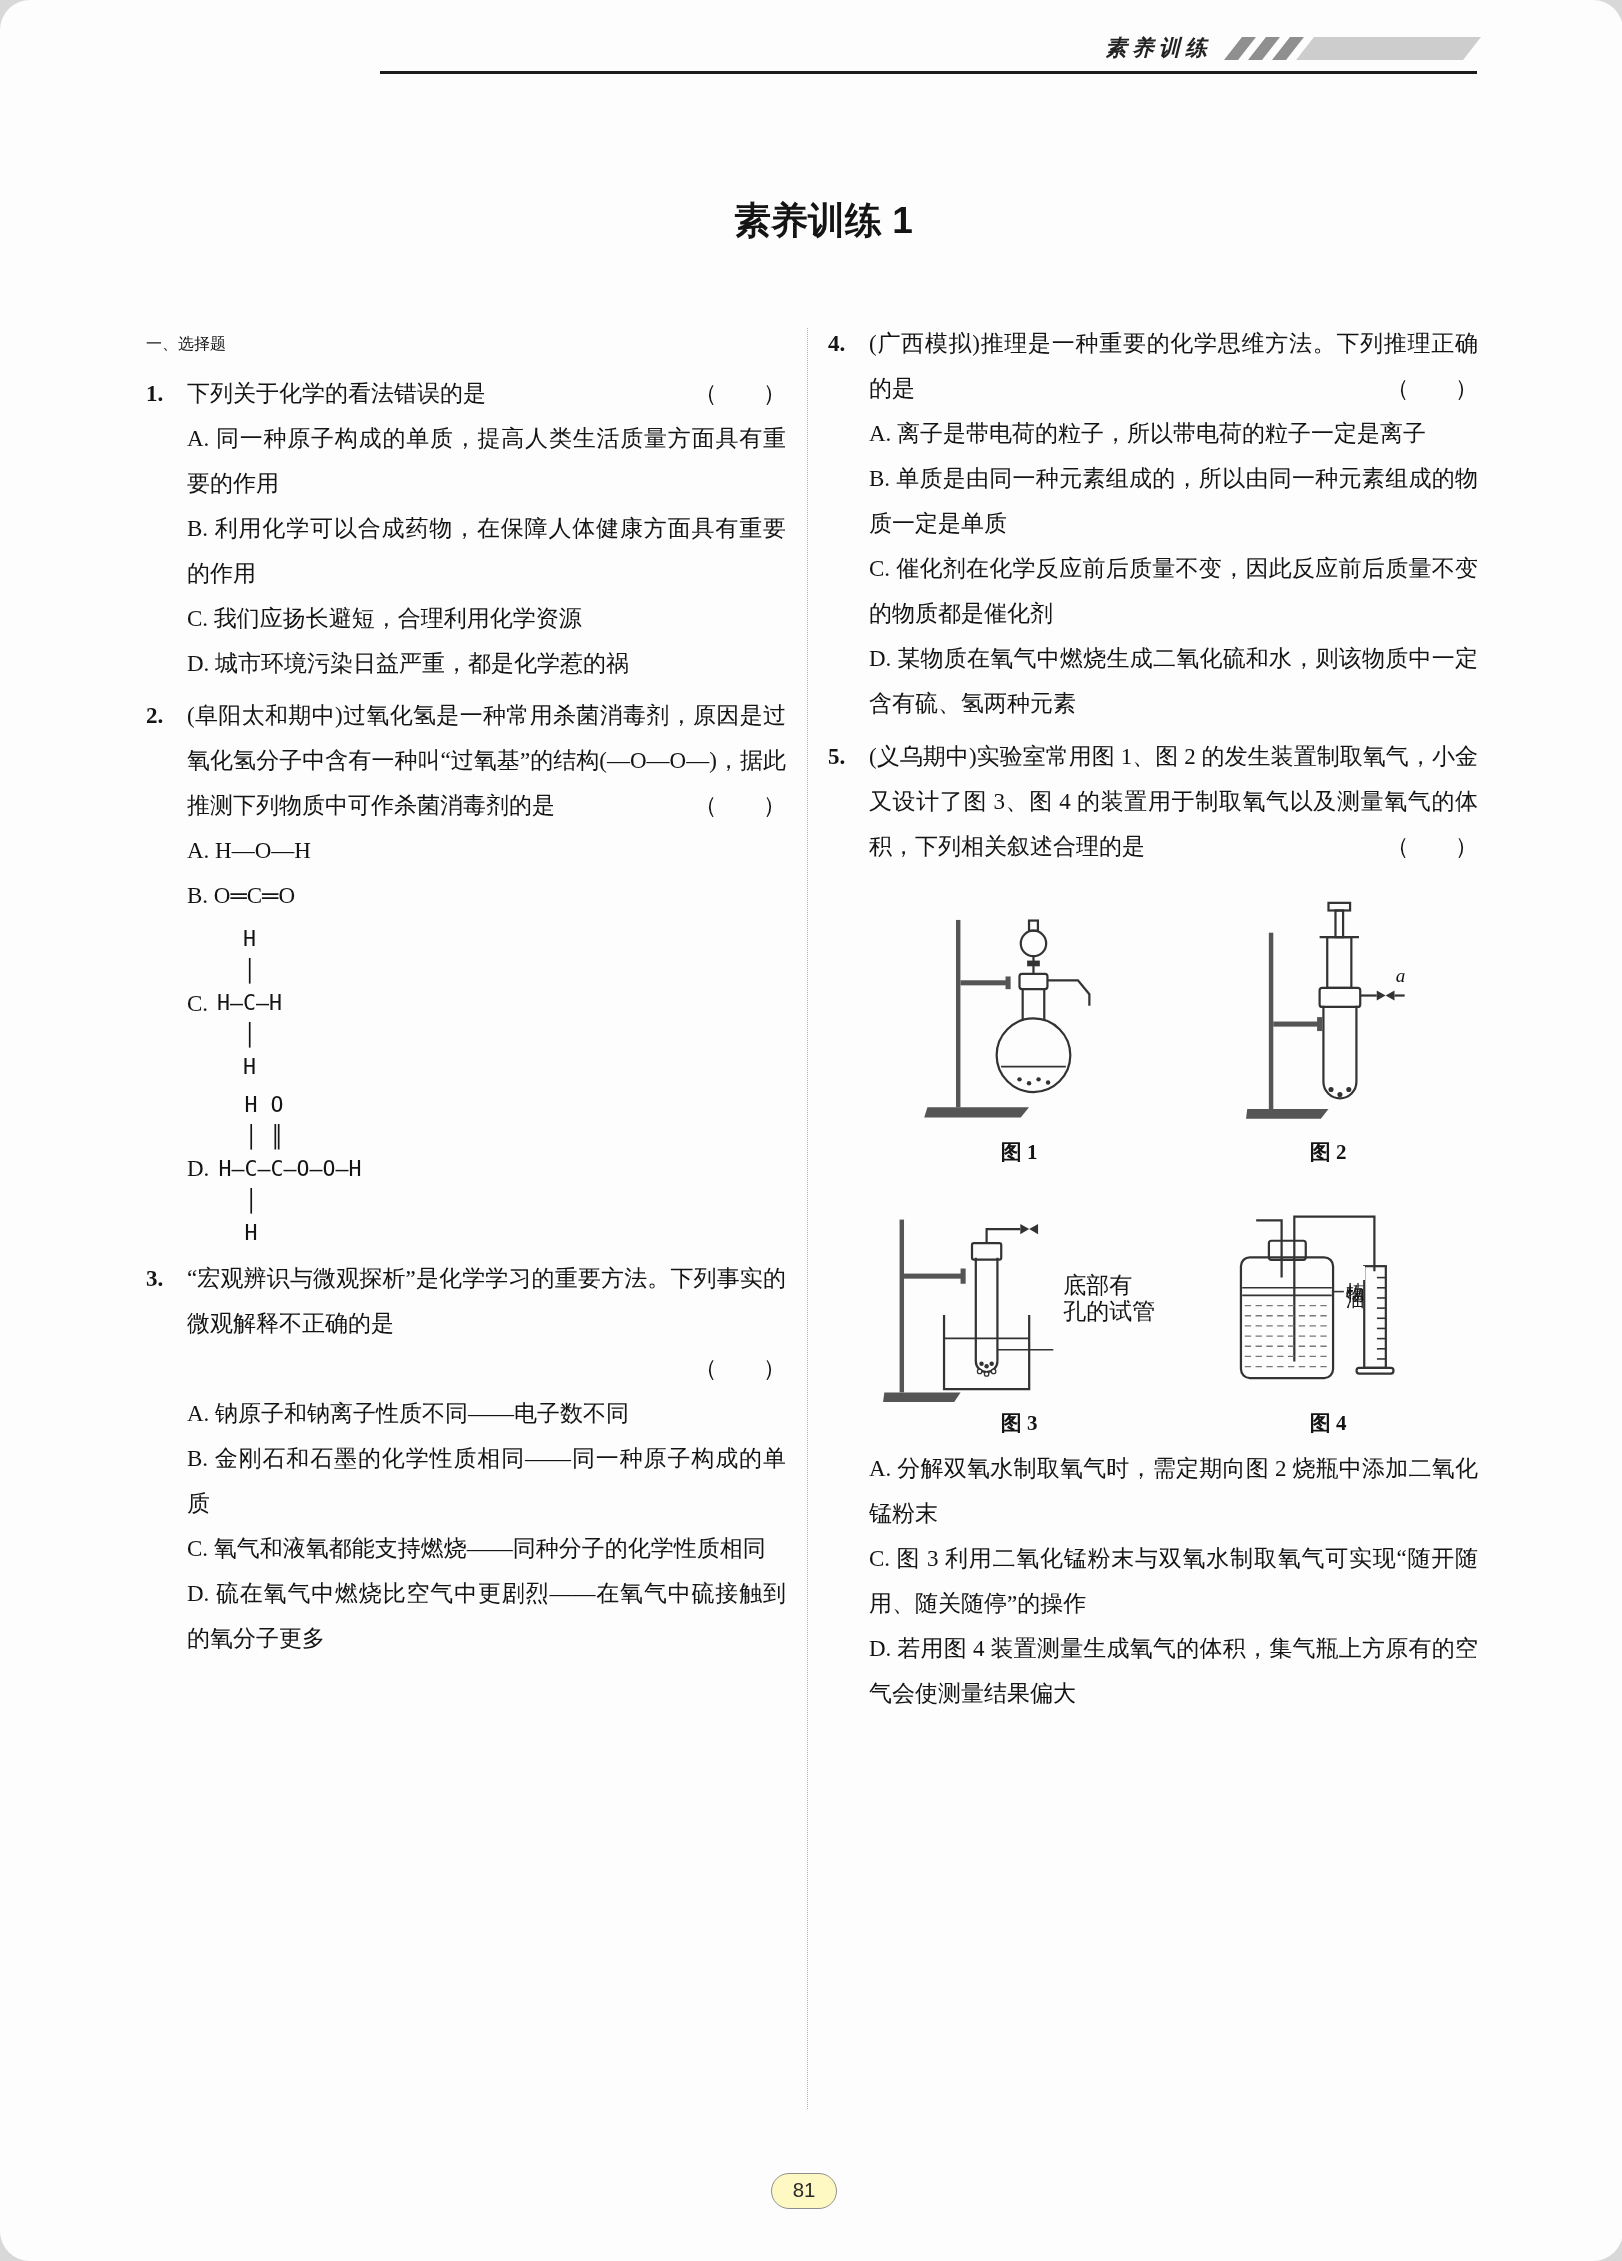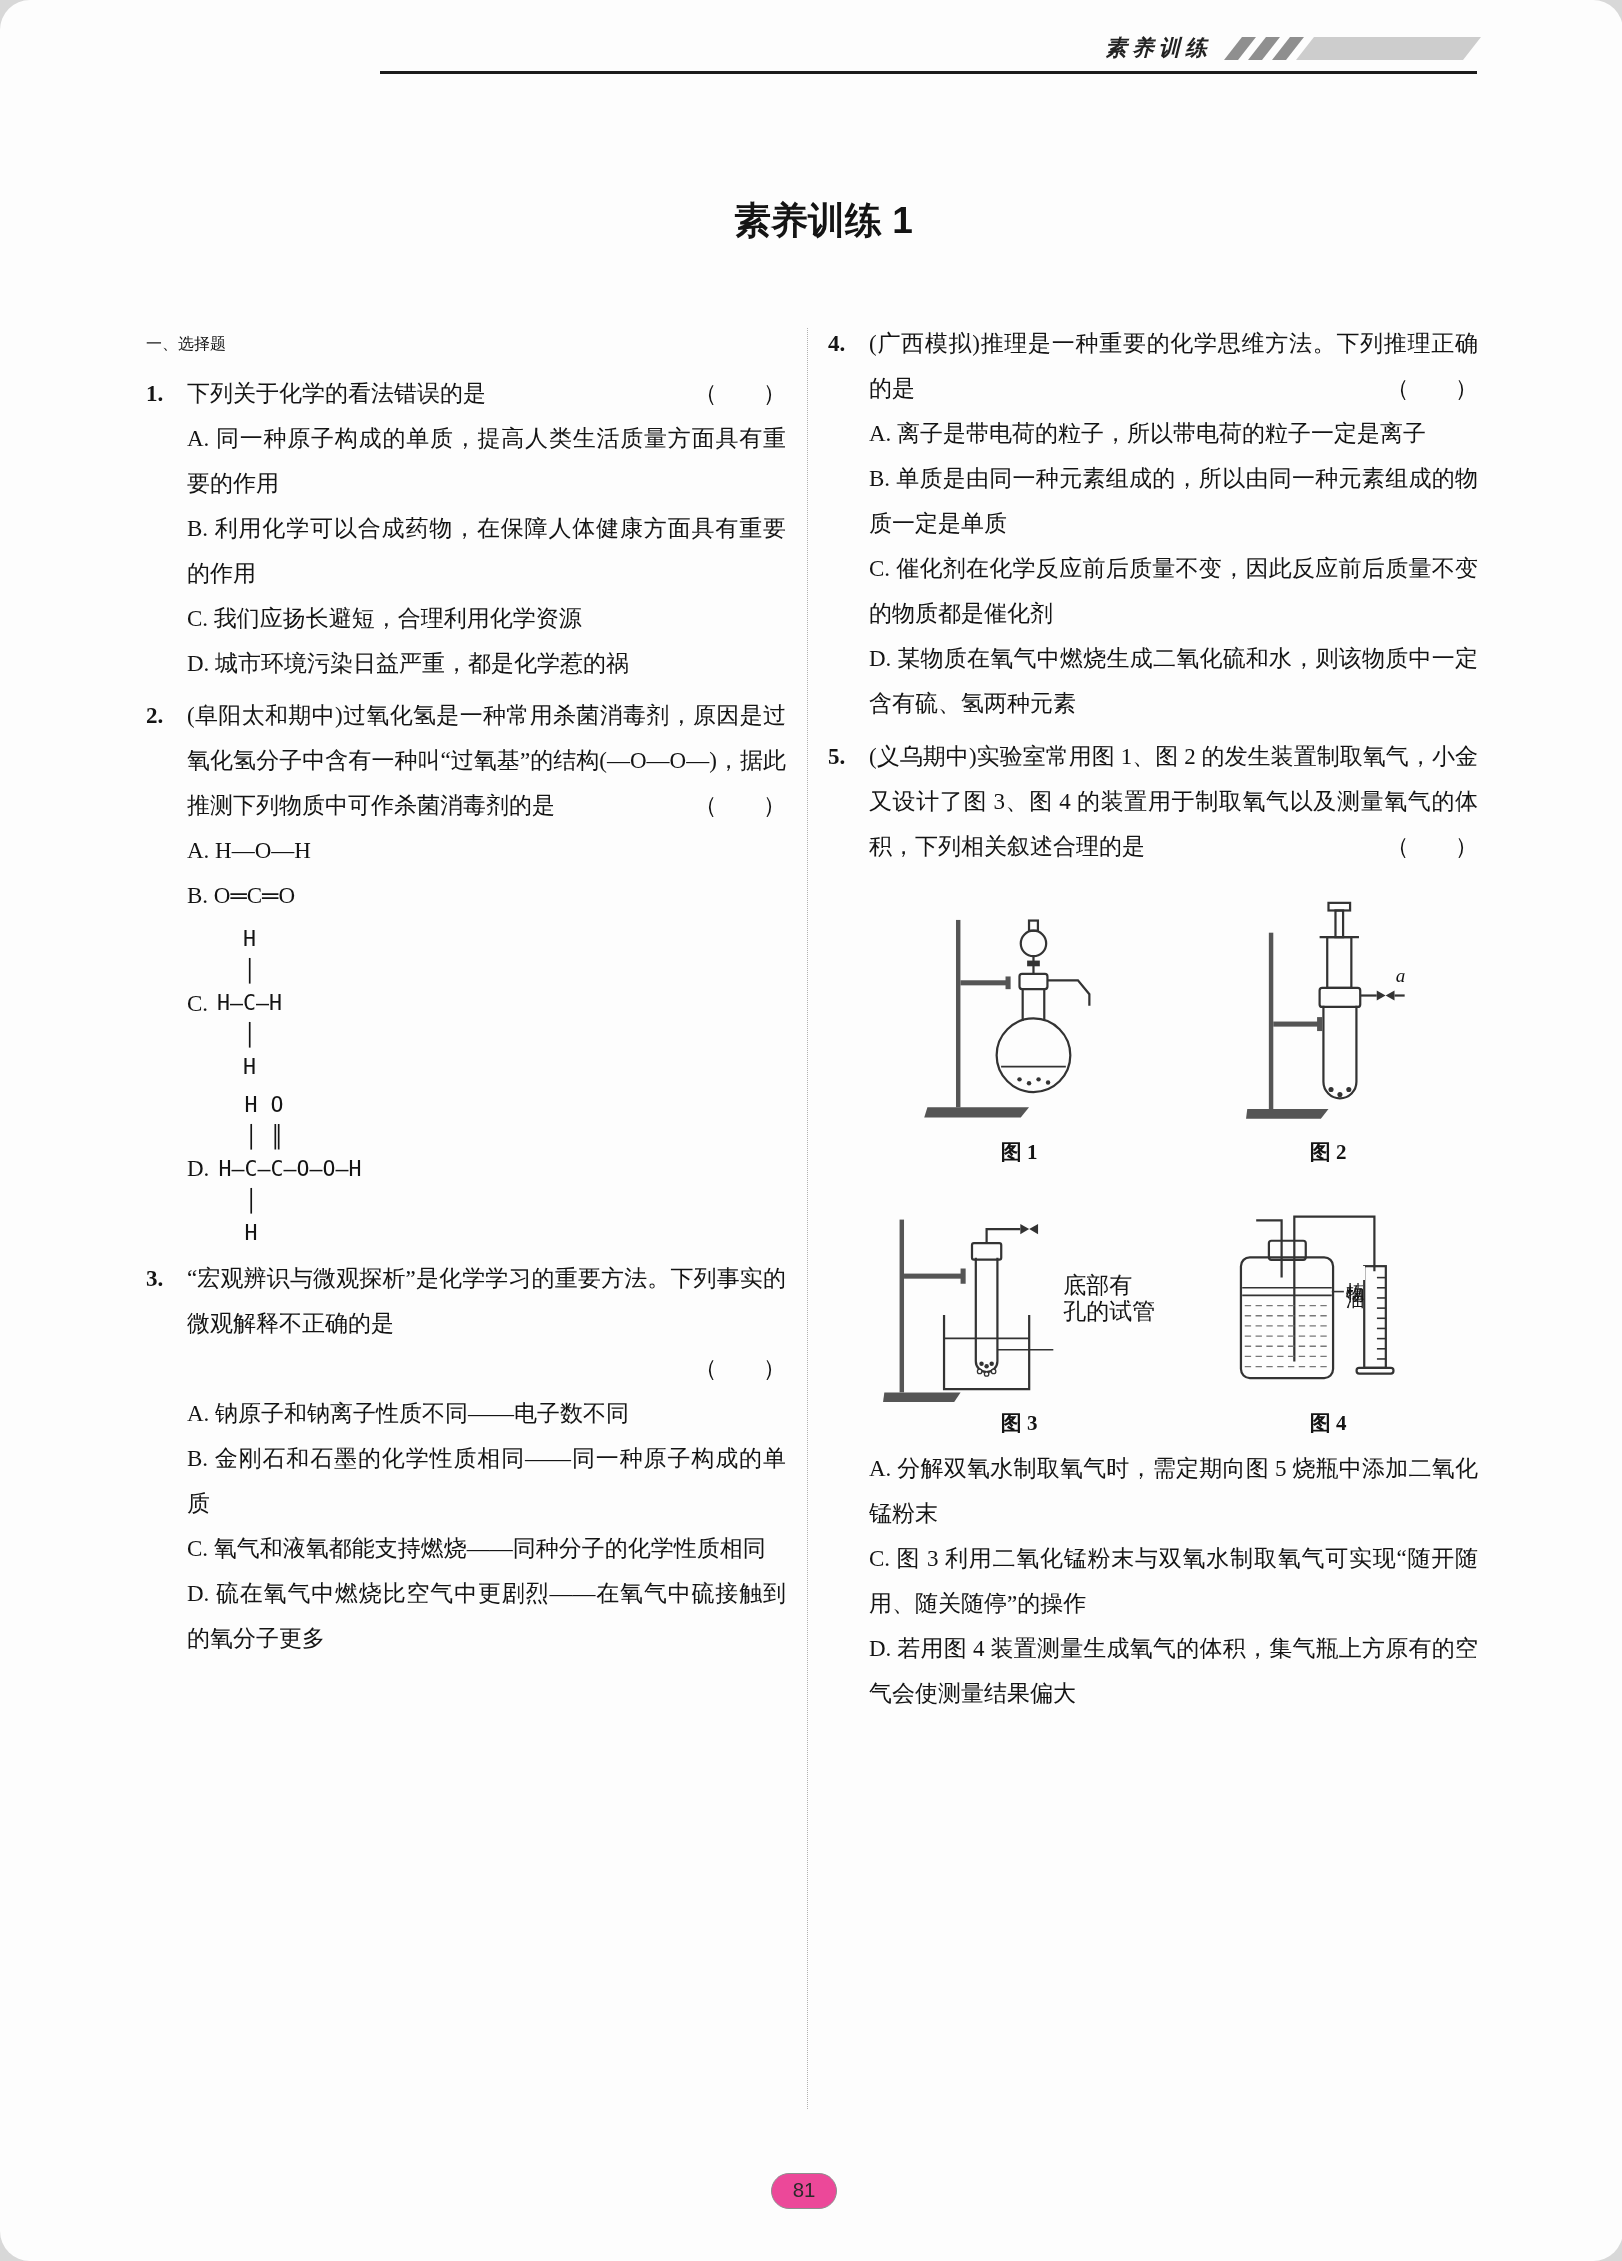--- a/index.html
+++ b/index.html
@@ -75,21 +75,21 @@
   }
   .svgtxt { font-size:30px; font-style:italic; font-family:"Liberation Serif",serif; fill:#111; }
   svg .ln { stroke:#333; stroke-width:3.5; fill:none; }
   svg .thin { stroke:#333; stroke-width:2.5; fill:none; }
   svg .solid { fill:#555; stroke:none; }
   svg .dot { fill:#333; stroke:none; }
 
   
   .page-badge {
     position:absolute; left:771px; top:2173px; width:66px; height:36px;
-    border:1.9px solid #8e8e8e; border-radius:19px; background:#ec4899;
+    border:1.9px solid #8e8e8e; border-radius:19px; background:#fef9c3;
     text-align:center; line-height:33px; font-size:20.4px; color:#2a2a2a;
     font-family:"Liberation Sans","DejaVu Sans",sans-serif;
   }
 </style>
 </head>
 <body>
 
 <div class="page">
 
   <div class="header-tab">素养训练</div>
@@ -273,21 +273,21 @@
               <line class="thin" x1="242" y1="258" x2="256" y2="258"></line>
               <line class="thin" x1="171" y1="152" x2="190" y2="152"></line>
             </svg>
             <div class="fig4-oil-label">植物油</div>
           </div>
           <div class="figcap">图 4</div>
         </div>
 
       </div>
 
-      <p class="opt">A. 分解双氧水制取氧气时，需定期向图 5 烧瓶中添加二氧化锰粉末</p>
+      <p class="opt">A. 分解双氧水制取氧气时，需定期向图 2 烧瓶中添加二氧化锰粉末</p>
       <p class="opt">C. 图 3 利用二氧化锰粉末与双氧水制取氧气可实现“随开随用、随关随停”的操作</p>
       <p class="opt">D. 若用图 4 装置测量生成氧气的体积，集气瓶上方原有的空气会使测量结果偏大</p>
     </div>
 
   </div>
 
   <div class="page-badge">81</div>
 
 </div>
 

